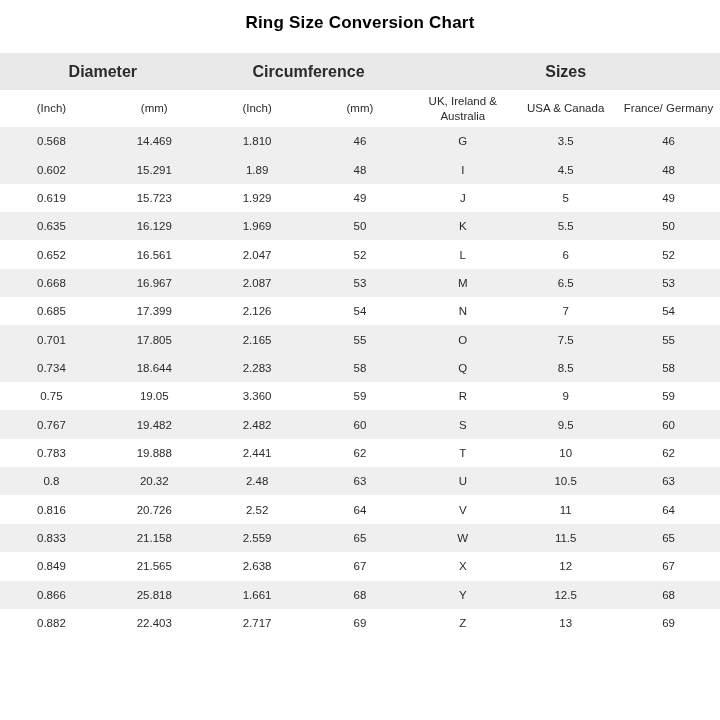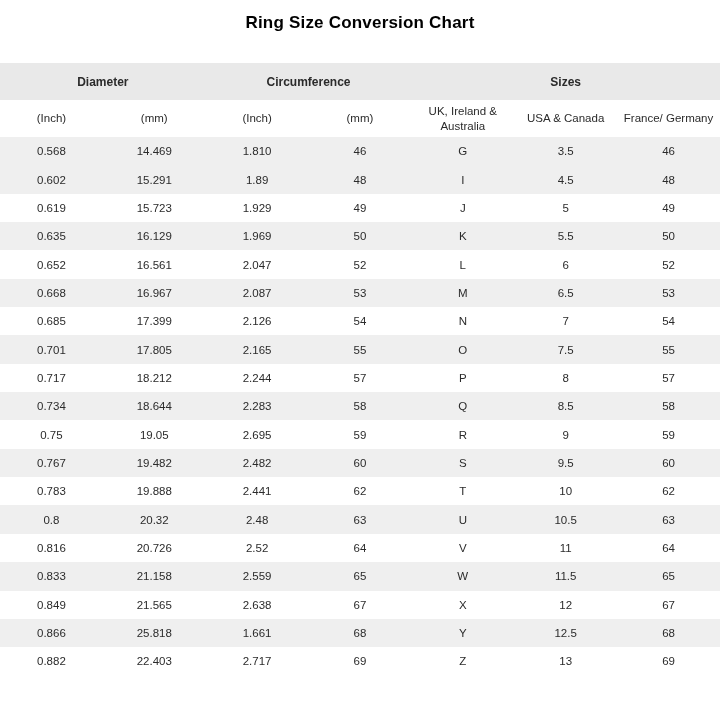--- a/index.html
+++ b/index.html
@@ -11,21 +11,21 @@
     overflow: hidden;
   }
   :root {
     --header-band-bg: #e9e9e9;
     --row-stripe-bg: #efefef;
     --row-plain-bg: #ffffff;
     --text: #2b2b2b;
     --title-text: #000000;
   }
   .title {
-    height: 63px;
+    height: 53px;
     padding-top: 13px;
     text-align: center;
     font-size: 17px;
     line-height: 19px;
     font-weight: bold;
     color: var(--title-text);
     letter-spacing: 0.2px;
   }
   table.conversion-table {
     width: 720px;
@@ -38,21 +38,21 @@
     font-weight: normal;
     color: var(--text);
     overflow: hidden;
   }
   tr.group-row {
     height: 37px;
     background: var(--header-band-bg);
   }
   tr.group-row th {
     font-weight: bold;
-    font-size: 12px;
+    font-size: 16px;
   }
   tr.colhead-row {
     height: 37px;
     background: var(--row-plain-bg);
     padding-left: 28px;
   }
   tr.colhead-row th {
     font-size: 11.5px;
     line-height: 1.3;
     white-space: pre-line;
@@ -156,42 +156,33 @@
       </tr>
       <tr class="stripe">
         <td>0.701</td>
         <td>17.805</td>
         <td>2.165</td>
         <td>55</td>
         <td>O</td>
         <td>7.5</td>
         <td>55</td>
       </tr>
-      <tr>
-        <td>0.717</td>
-        <td>18.212</td>
-        <td>2.244</td>
-        <td>57</td>
-        <td>P</td>
-        <td>8</td>
-        <td>57</td>
-      </tr>
       <tr class="stripe">
         <td>0.734</td>
         <td>18.644</td>
         <td>2.283</td>
         <td>58</td>
         <td>Q</td>
         <td>8.5</td>
         <td>58</td>
       </tr>
       <tr>
         <td>0.75</td>
         <td>19.05</td>
-        <td>2.695</td>
+        <td>3.360</td>
         <td>59</td>
         <td>R</td>
         <td>9</td>
         <td>59</td>
       </tr>
       <tr class="stripe">
         <td>0.767</td>
         <td>19.482</td>
         <td>2.482</td>
         <td>60</td>

